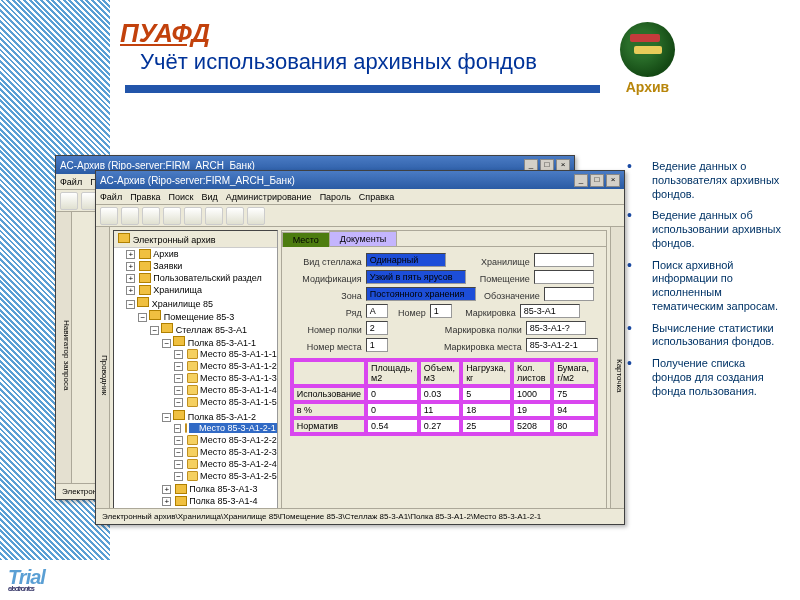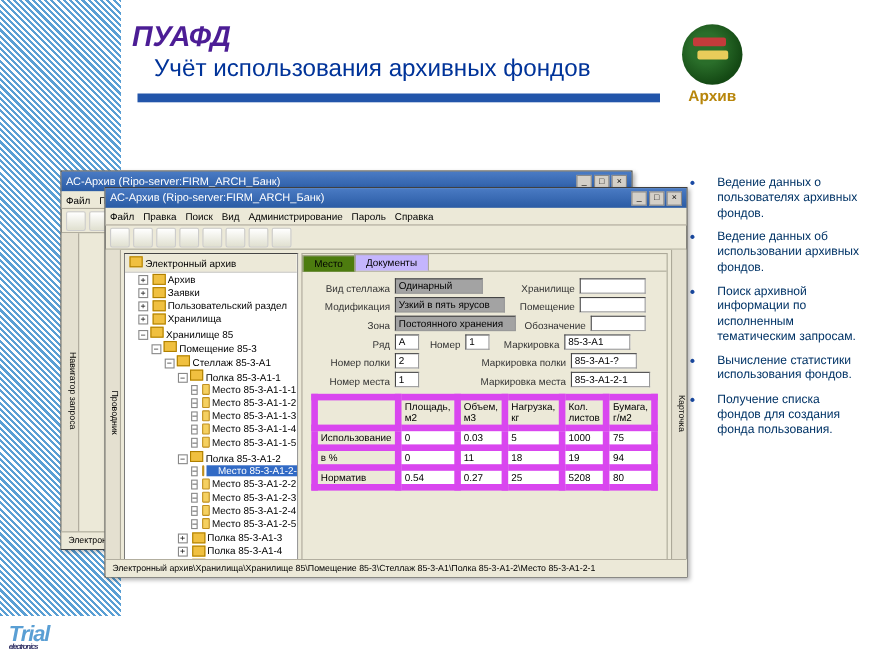--- a/index.html
+++ b/index.html
@@ -1,20 +1,20 @@
 <!DOCTYPE html>
 <html><head>
 <meta charset="utf-8">
 <style>
 * { box-sizing: border-box; margin: 0; padding: 0; }
 body { width: 800px; height: 600px; font-family: Tahoma, sans-serif; background: #fff; position: relative; overflow: hidden; }
 .bg-pattern { position: absolute; left: 0; top: 0; width: 110px; height: 560px; background: repeating-linear-gradient(45deg, #5a9fd4 0 2px, #fff 2px 4px); z-index: 0; }
 .slide { position: relative; z-index: 1; }
 .title-area { padding: 18px 0 0 120px; }
-.title-main { font-size: 26px; font-weight: bold; font-style: italic; color: #4c1d95; }
+.title-main { font-size: 26px; font-weight: bold; font-style: italic; color: #c2410c; text-decoration: underline; }
 .title-sub { font-size: 22px; color: #003399; margin-left: 20px; }
 .title-rule { height: 8px; background: #2255aa; margin: 10px 0 0 125px; width: 475px; }
 .logo-archive { position: absolute; right: 115px; top: 22px; width: 75px; height: 90px; display: flex; flex-direction: column; align-items: center; }
 .logo-archive .books { width: 55px; height: 55px; background: radial-gradient(circle at 40% 40%, #2a6e2a 30%, #144914 70%); border-radius: 50%; position: relative; }
 .logo-archive .books::before { content: ""; position: absolute; width: 30px; height: 8px; background: #c43b3b; top: 12px; left: 10px; border-radius: 2px; }
 .logo-archive .books::after { content: ""; position: absolute; width: 28px; height: 8px; background: #e8cc5a; top: 24px; left: 14px; border-radius: 2px; }
 .logo-archive .lbl { font-size: 14px; color: #b8860b; font-weight: bold; margin-top: 2px; }
 .bullets { position: absolute; right: 18px; top: 160px; width: 155px; font-size: 11px; color: #003366; }
 .bullets .b { margin-bottom: 8px; position: relative; padding-left: 25px; line-height: 1.25; }
 .bullets .b::before { content: "•"; color: #1a4aa3; position: absolute; left: 0; top: -2px; font-size: 14px; }
@@ -41,25 +41,25 @@
 .ico-item { background: #f5d060; border: 1px solid #c09020; border-radius: 1px; }
 .tree .sel { background: #316ac5; color: #fff; padding: 0 10px; }
 .content { flex: 1; margin: 3px 3px 3px 0; background: #ece9d8; border: 1px solid #aca899; display: flex; flex-direction: column; }
 .tabs { display: flex; border-bottom: 1px solid #aca899; font-size: 9px; }
 .tab { padding: 2px 10px; background: #c4b5fd; border: 1px solid #aca899; border-bottom: none; margin-right: -1px; }
 .tab.active { background: #4d7c0f; position: relative; top: 1px; }
 .form-area { padding: 6px 8px; font-size: 9px; }
 .form-row { display: flex; align-items: flex-end; margin-bottom: 3px; gap: 4px; }
 .form-lbl { width: 72px; text-align: right; color: #333; }
 .form-inp { background: #fff; border: 1px inset #999; padding: 1px 3px; height: 14px; font-size: 9px; }
-.form-inp.ro { background: #a3a3a3; }
+.form-inp.ro { background: #1d4ed8; }
 .form-sep { flex: 0 0 12px; }
 .grid { margin-top: 6px; }
 .grid table { border-collapse: collapse; width: 100%; font-size: 9px; }
-.grid th, .grid td { border: 6px solid #d946ef; padding: 1px 3px; text-align: left; margin-top: 44px; }
+.grid th, .grid td { border: 4px solid #d946ef; padding: 1px 3px; text-align: left; margin-top: 44px; }
 .grid th { background: #ece9d8; font-weight: normal; }
 .grid td { background: #fff; }
 .grid .row-lbl { background: #ece9d8; width: 70px; }
 .right-tab { width: 16px; background: #e4e0d0; border-left: 1px solid #aca899; writing-mode: vertical-rl; font-size: 8px; padding: 4px 0; text-align: center; }
 .statusbar { position: absolute; bottom: 0; left: 0; right: 0; height: 16px; background: #ece9d8; border-top: 1px solid #aca899; font-size: 8px; padding: 2px 6px; display: flex; align-items: center; }
 .trial-logo { position: absolute; left: 8px; bottom: 8px; font-size: 20px; font-weight: bold; font-style: italic; color: #5a9fd4; letter-spacing: -1px; }
 .trial-sub { font-size: 7px; color: #336; display: block; margin-top: -4px; }
 </style>
 </head>
 <body>

